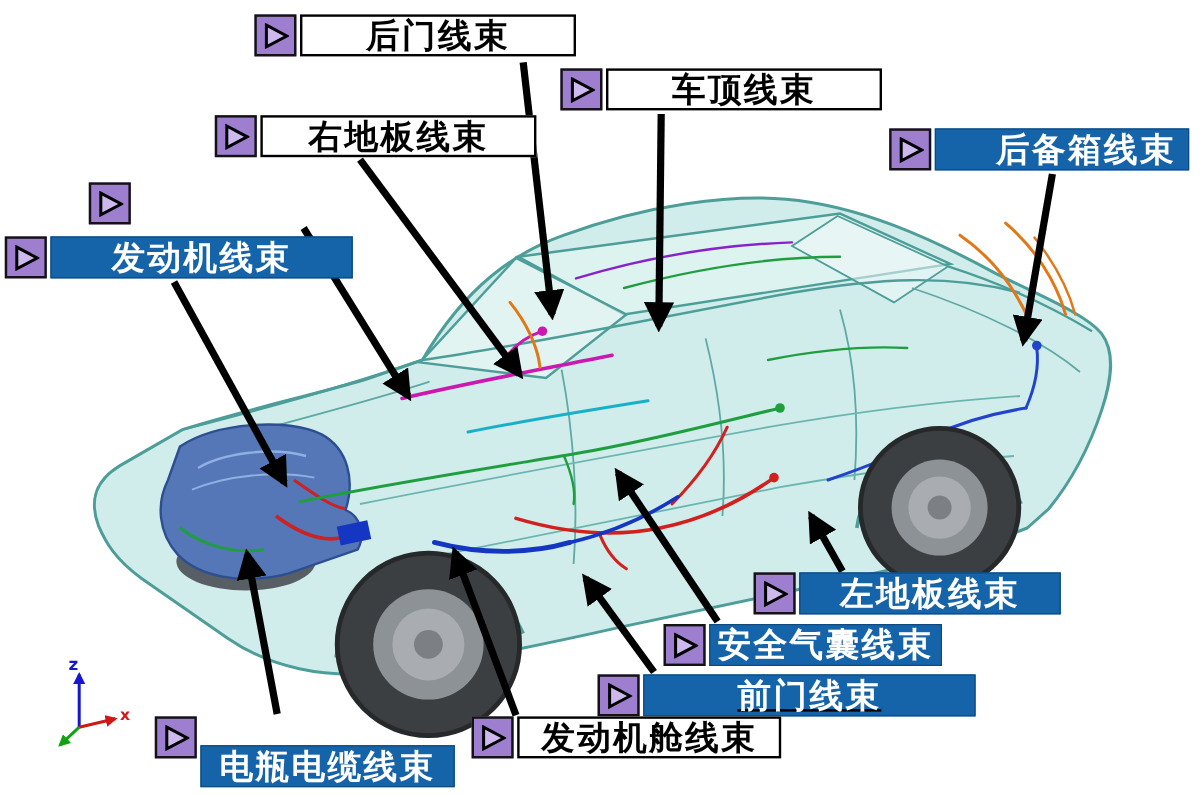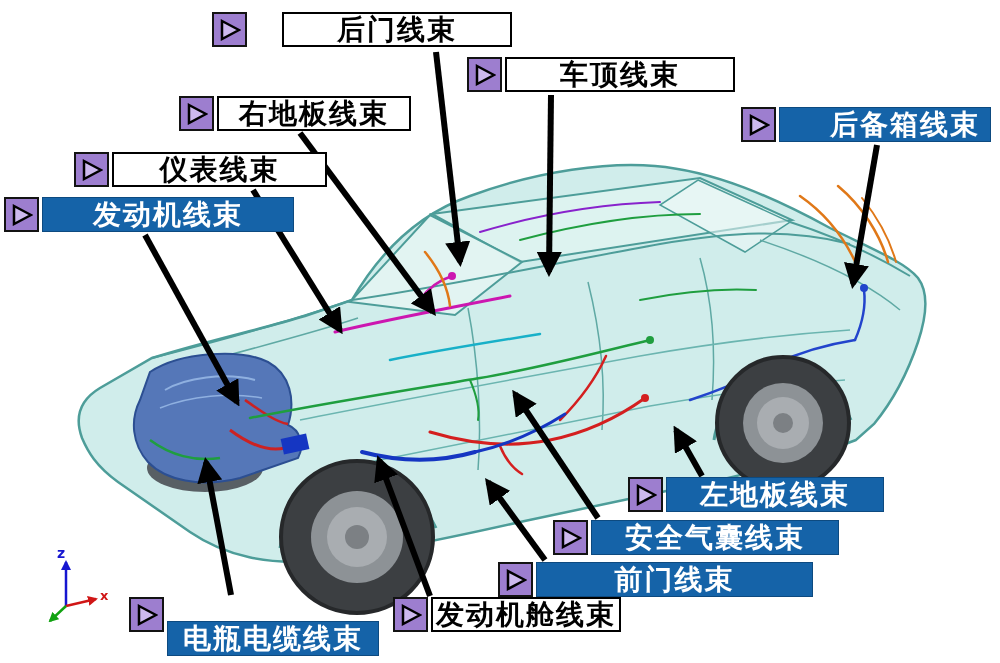--- a/index.html
+++ b/index.html
@@ -140,48 +140,47 @@
       <text x="100" y="600" fill="#d01616" font-size="13" font-weight="bold">x</text>
     </g>
   </svg>
 
   <div class="label white" style="left:212px; top:12px;">
     <span class="marker">
       <svg width="22" height="22" viewBox="0 0 22 22">
           <polygon points="3,2 20,11 3,20" fill="#cdb9ee" stroke="#000" stroke-width="2.5"></polygon>
         </svg>
     </span>
-    <span class="box" style="width:230px;margin-left:32px;">后门线束</span>
+    <span class="box" style="width:230px;">后门线束</span>
   </div>
 
   <div class="label white" style="left:467px; top:57px;">
     <span class="marker">
       <svg width="22" height="22" viewBox="0 0 22 22">
           <polygon points="3,2 20,11 3,20" fill="#cdb9ee" stroke="#000" stroke-width="2.5"></polygon>
         </svg>
     </span>
     <span class="box" style="width:230px;text-align:right;">车顶线束</span>
   </div>
 
   <div class="label white" style="left:179px; top:96px;">
     <span class="marker">
       <svg width="22" height="22" viewBox="0 0 22 22">
           <polygon points="3,2 20,11 3,20" fill="#cdb9ee" stroke="#000" stroke-width="2.5"></polygon>
         </svg>
     </span>
-    <span class="box" style="width:194px;">右地板线束</span>
+    <span class="box" style="width:230px;">右地板线束</span>
   </div>
 
   <div class="label white" style="left:74px; top:152px;">
     <span class="marker">
       <svg width="22" height="22" viewBox="0 0 22 22">
           <polygon points="3,2 20,11 3,20" fill="#cdb9ee" stroke="#000" stroke-width="2.5"></polygon>
         </svg>
     </span>
-    <span class="box" style="width:215px;">仪表线束</span>
   </div>
 
   <div class="label blue" style="left:4px; top:197px;">
     <span class="marker">
       <svg width="22" height="22" viewBox="0 0 22 22">
           <polygon points="3,2 20,11 3,20" fill="#cdb9ee" stroke="#000" stroke-width="2.5"></polygon>
         </svg>
     </span>
     <span class="box" style="width:252px;">发动机线束</span>
   </div>
@@ -203,24 +202,24 @@
     </span>
     <span class="box" style="width:218px;text-align:center;">左地板线束</span>
   </div>
 
   <div class="label blue" style="left:553px; top:520px;">
     <span class="marker">
       <svg width="22" height="22" viewBox="0 0 22 22">
           <polygon points="3,2 20,11 3,20" fill="#cdb9ee" stroke="#000" stroke-width="2.5"></polygon>
         </svg>
     </span>
-    <span class="box" style="width:248px;">安全气囊线束</span>
-  </div>
-
-  <div class="label blue" style="left:498px; top:562px;">
+    <span class="box" style="width:194px;">安全气囊线束</span>
+  </div>
+
+  <div class="label blue" style="left:498px; top:562px;text-decoration:underline;">
     <span class="marker">
       <svg width="22" height="22" viewBox="0 0 22 22">
           <polygon points="3,2 20,11 3,20" fill="#cdb9ee" stroke="#000" stroke-width="2.5"></polygon>
         </svg>
     </span>
     <span class="box" style="width:277px;">前门线束</span>
   </div>
 
   <div class="label blue" style="left:129px; top:597px;">
     <span class="marker">
@@ -230,16 +229,16 @@
     </span>
     <span class="box" style="width:212px;margin-top:24px;">电瓶电缆线束</span>
   </div>
 
   <div class="label white" style="left:393px; top:597px;">
     <span class="marker">
       <svg width="22" height="22" viewBox="0 0 22 22">
           <polygon points="3,2 20,11 3,20" fill="#cdb9ee" stroke="#000" stroke-width="2.5"></polygon>
         </svg>
     </span>
-    <span class="box" style="width:190px;">发动机舱线束</span>
+    <span class="box" style="width:220px;">发动机舱线束</span>
   </div>
 
 </div>
 
 </body></html>

